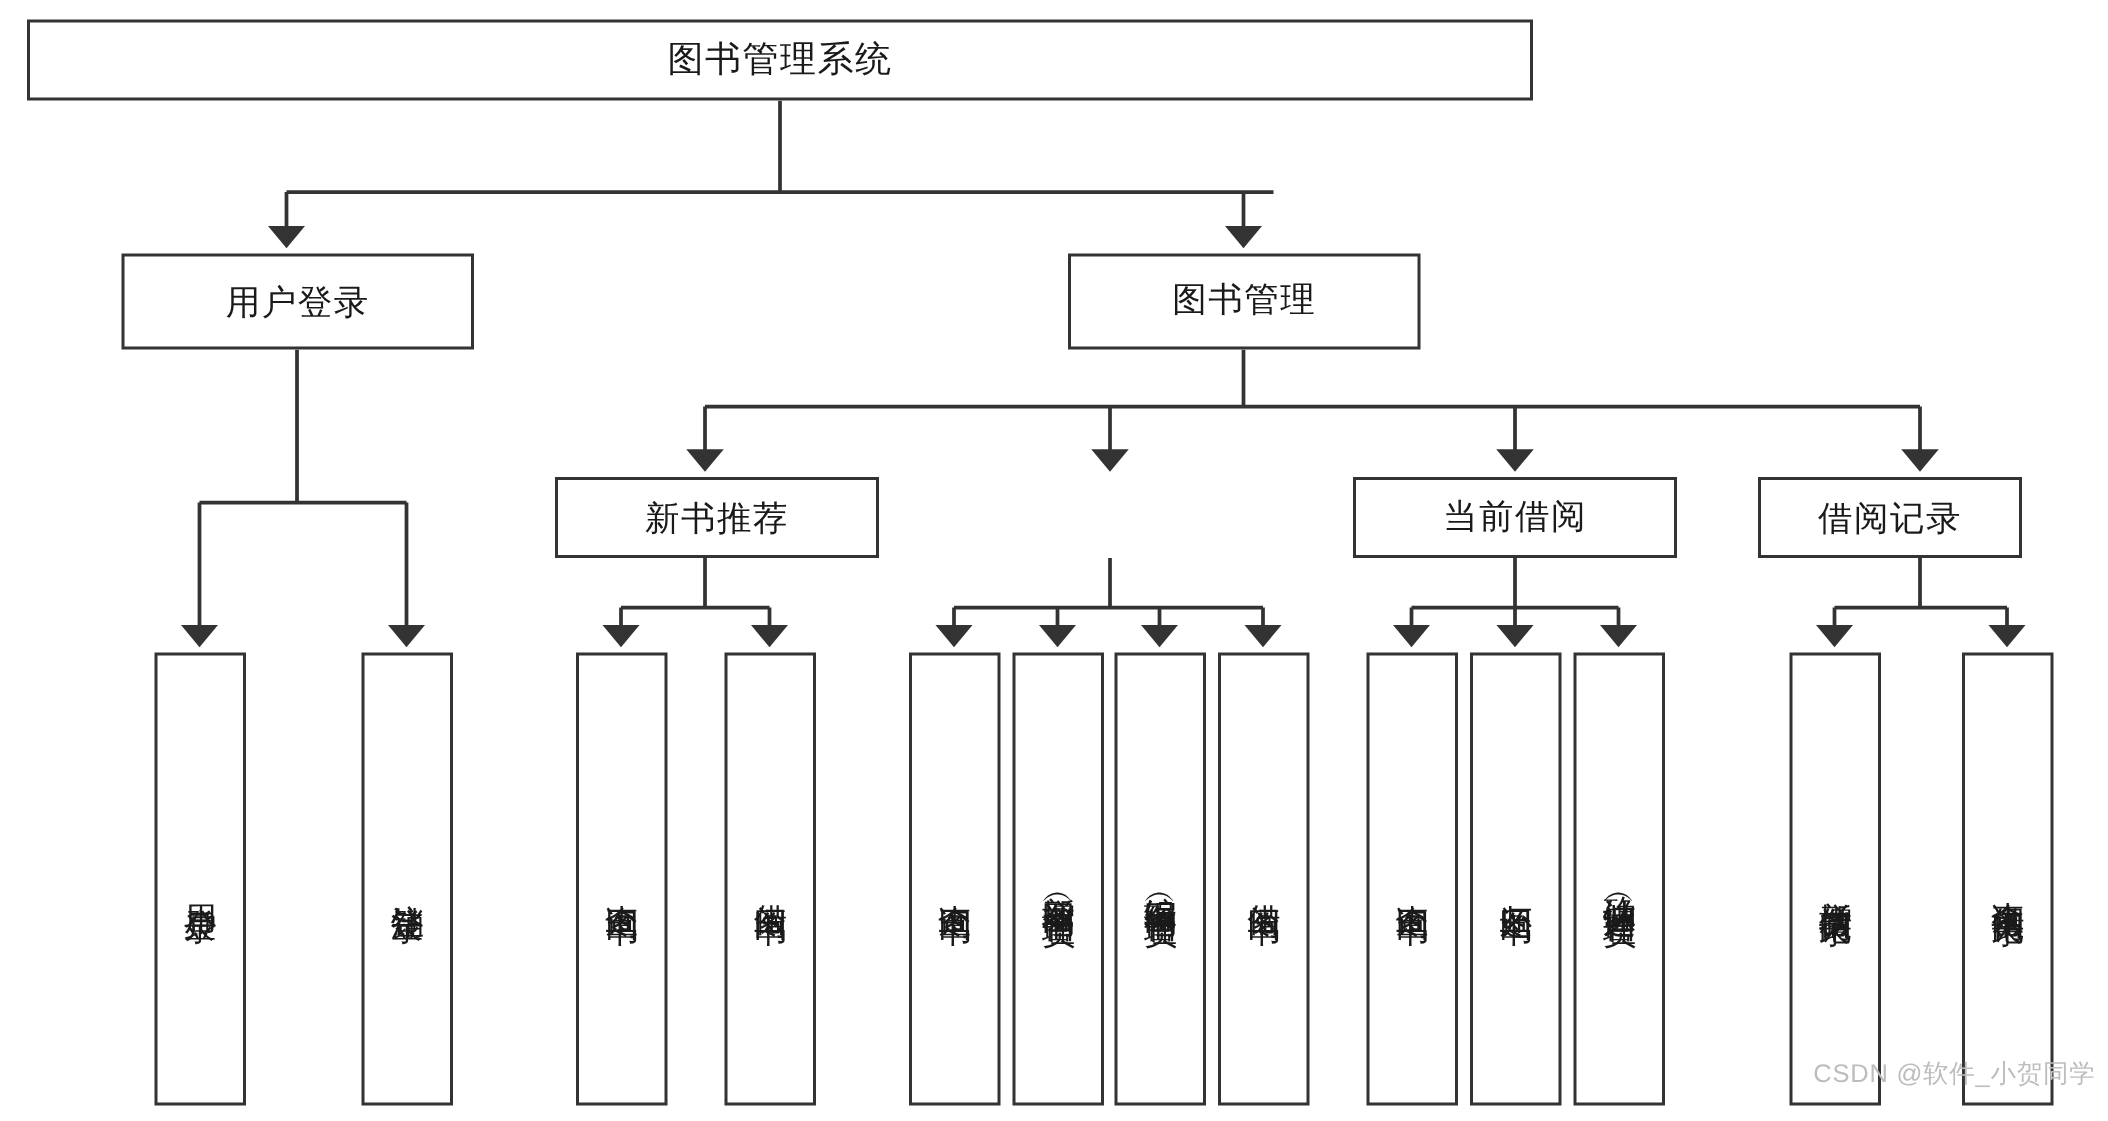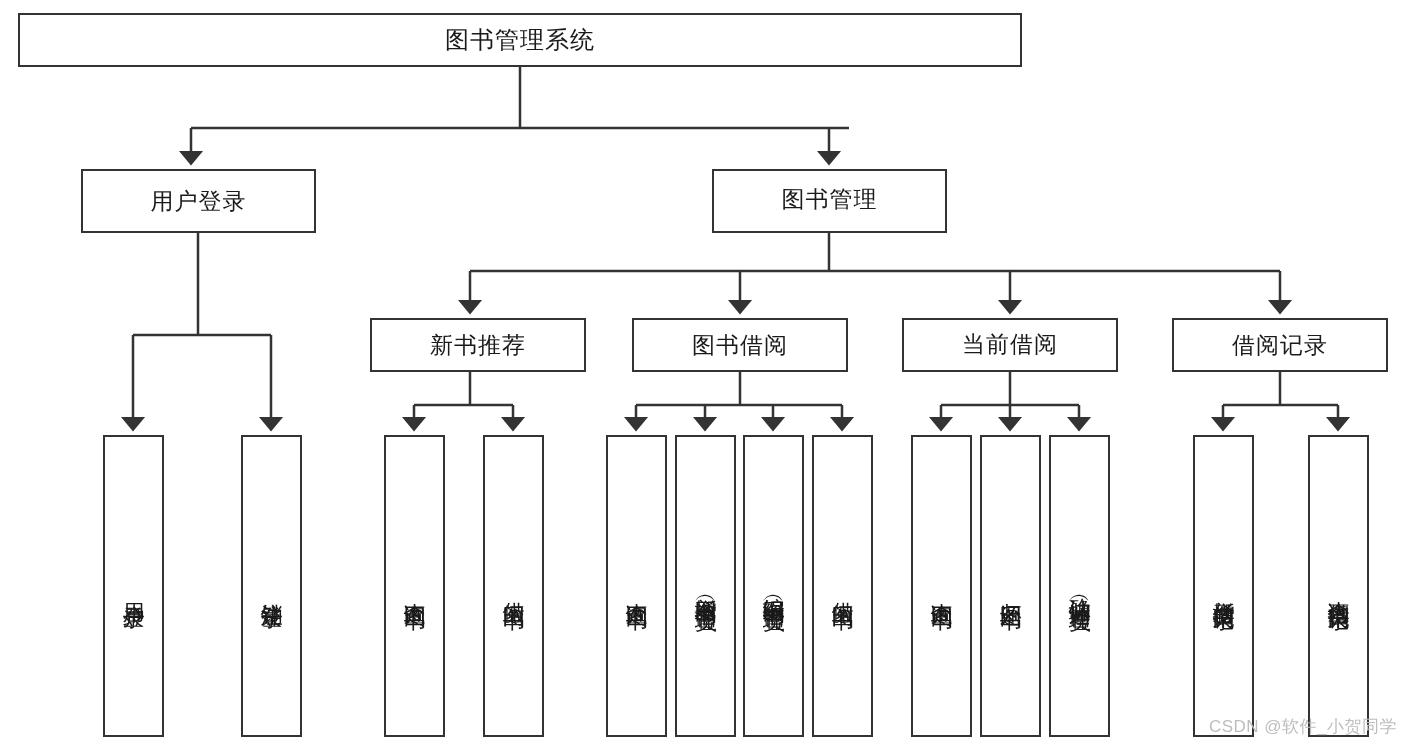--- a/index.html
+++ b/index.html
@@ -53,21 +53,21 @@
     line-height: 1.38;
     letter-spacing: 2px;
     white-space: normal;
     max-height: 280px;
     text-align: center;
   }
   .node.root .label { font-size: 24px; }
   #watermark {
     position: absolute;
     right: 8px;
-    bottom: 9px;
+    bottom: 20px;
     font-size: 17px;
     color: #bdbdbd;
     letter-spacing: 0.5px;
     white-space: nowrap;
   }
 </style>
 </head>
 <body>
 
 <div id="canvas">
@@ -129,27 +129,24 @@
   <div class="node" style="left:81px; top:169px; width:235px; height:64px;">
     <span class="label">用户登录</span>
   </div>
   <div class="node" style="left:712px; top:169px; width:235px; height:64px;font-family:Liberation Mono, monospace;">
     <span class="label">图书管理</span>
   </div>
 
   <div class="node" style="left:370px; top:318px; width:216px; height:54px;">
     <span class="label">新书推荐</span>
   </div>
-  <div class="node" style="left:632px; top:318px; width:216px; height:54px;">
-    <span class="label">图书借阅</span>
-  </div>
   <div class="node" style="left:902px; top:318px; width:216px; height:54px;font-family:Liberation Serif, serif;">
     <span class="label">当前借阅</span>
   </div>
-  <div class="node" style="left:1172px; top:318px; width:216px; height:54px;">
+  <div class="node" style="left:1172px; top:318px; width:176px; height:54px;">
     <span class="label">借阅记录</span>
   </div>
 
   <div class="node leaf" style="left:103px; top:435px; width:61px; height:302px;">
     <span class="label">用户登录</span>
   </div>
   <div class="node leaf" style="left:241px; top:435px; width:61px; height:302px;">
     <span class="label">注销登录</span>
   </div>
 

